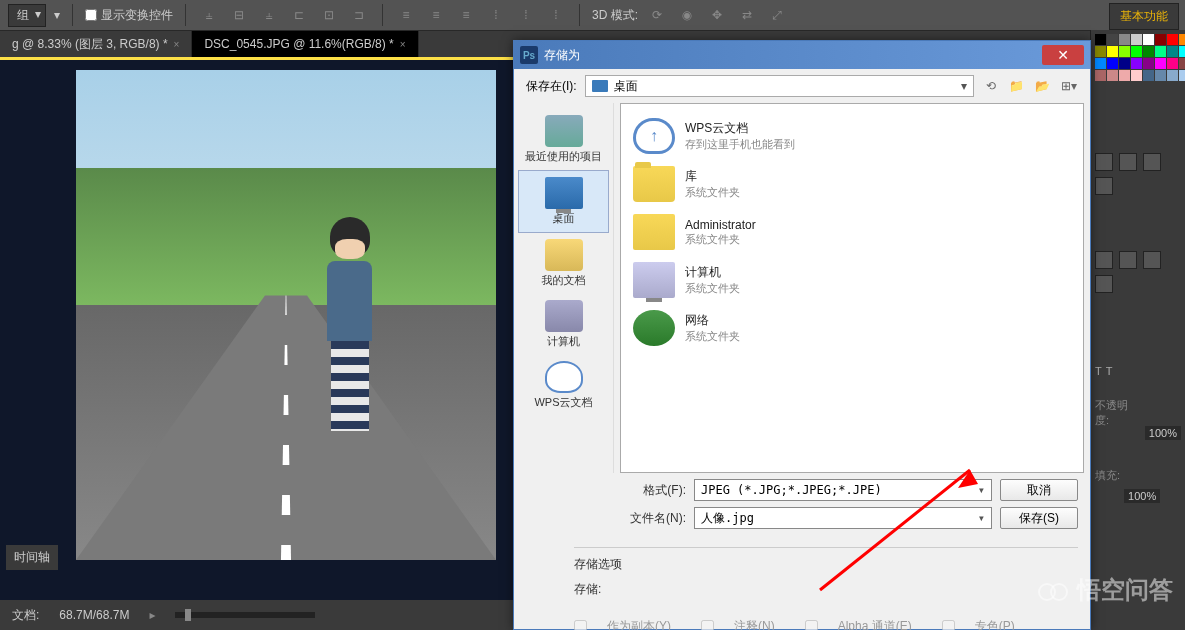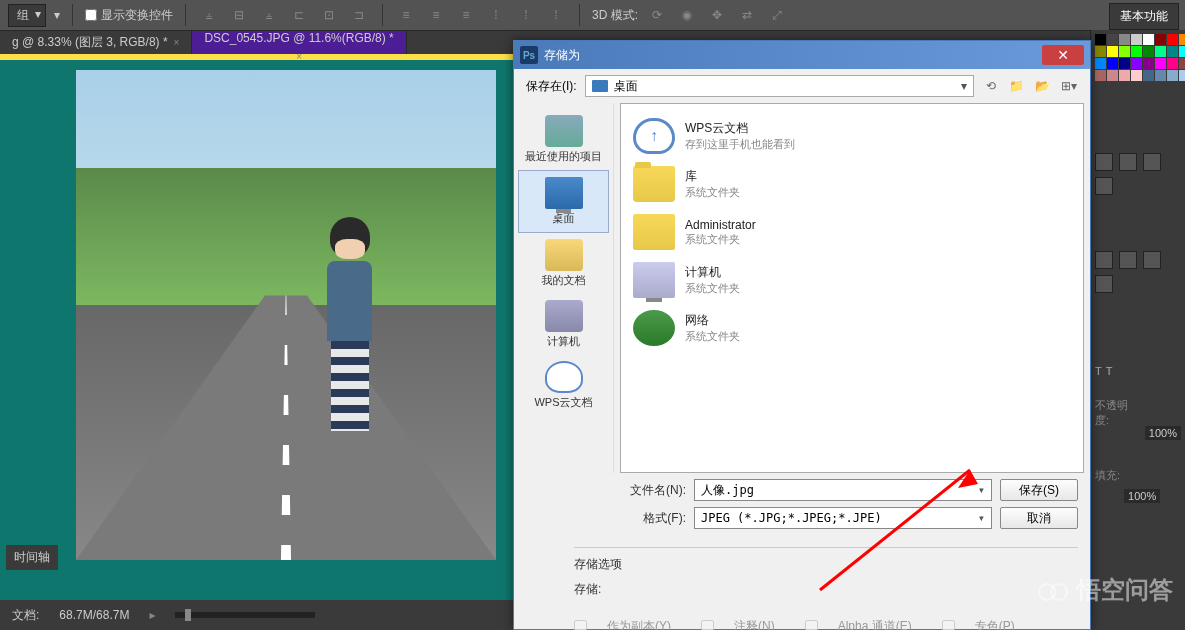--- a/index.html
+++ b/index.html
@@ -41,55 +41,55 @@
       width: 22px; height: 22px;
       display: inline-flex; align-items: center; justify-content: center;
       color: #888;
     }
     .divider-v { width: 1px; height: 22px; background: #333; margin: 0 4px; }
     .basic-btn {
       position: absolute;
       right: 6px;
       top: 3px;
       background: #3a3a3a;
-      color: #ffffff;
+      color: #eab308;
       padding: 4px 10px;
       border: 1px solid #222;
       text-align: right;
     }
     
     
     .tabs { 
       height: 30px; 
       background: #3a3a3a;
       display: flex;
       align-items: center;
       border-top: 1px solid #282828;
-      border-bottom: 6px solid #fde047;
+      border-bottom: 3px solid #fde047;
     }
     .tab {
       padding: 0 12px;
       height: 100%;
       display: flex;
       align-items: center;
       gap: 6px;
       color: #ccc;
       border-right: 1px solid #282828;
     }
-    .tab.active { background: #4c1d95; flex-direction: column; }
+    .tab.active { background: #000000; }
     .tab-close { color: #888; font-size: 10px; }
     
     
     .canvas-area {
       position: absolute;
       left: 0;
       top: 60px;
       width: 515px;
       height: 540px;
-      background: #0f766e;
+      background: #0f172a;
     }
     .canvas-image {
       margin: 10px 10px 10px 76px;
       width: 420px;
       height: 490px;
       background: linear-gradient(to bottom, 
         #9bc8e8 0%, #b8d8e8 30%, 
         #7ca860 30%, #8bb870 45%,
         #666 45%, #888 100%);
       position: relative;
@@ -532,28 +532,28 @@
           <div class="file-info">
             <div class="file-name">网络</div>
             <div class="file-desc">系统文件夹</div>
           </div>
         </div>
       </div>
   </div>
 
   <div class="dialog-inputs">
     <div class="input-row">
+      <span class="input-label">格式(F):</span>
+      <div class="combo-input">JPEG (*.JPG;*.JPEG;*.JPE)</div>
+      <div class="dlg-btn">取消</div>
+    </div>
+    <div class="input-row">
       <span class="input-label">文件名(N):</span>
       <div class="combo-input">人像.jpg</div>
       <div class="dlg-btn">保存(S)</div>
-    </div>
-    <div class="input-row">
-      <span class="input-label">格式(F):</span>
-      <div class="combo-input">JPEG (*.JPG;*.JPEG;*.JPE)</div>
-      <div class="dlg-btn">取消</div>
     </div>
   </div>
 
   <div class="save-options">
     <div style="font-size:12px; color:#333; margin-bottom:6px;">存储选项</div>
     <div class="opt-section">
       <div class="opt-label">存储:</div>
       <div class="opt-items">
         <label class="opt-check disabled">
             <input type="checkbox" disabled="" style="">

